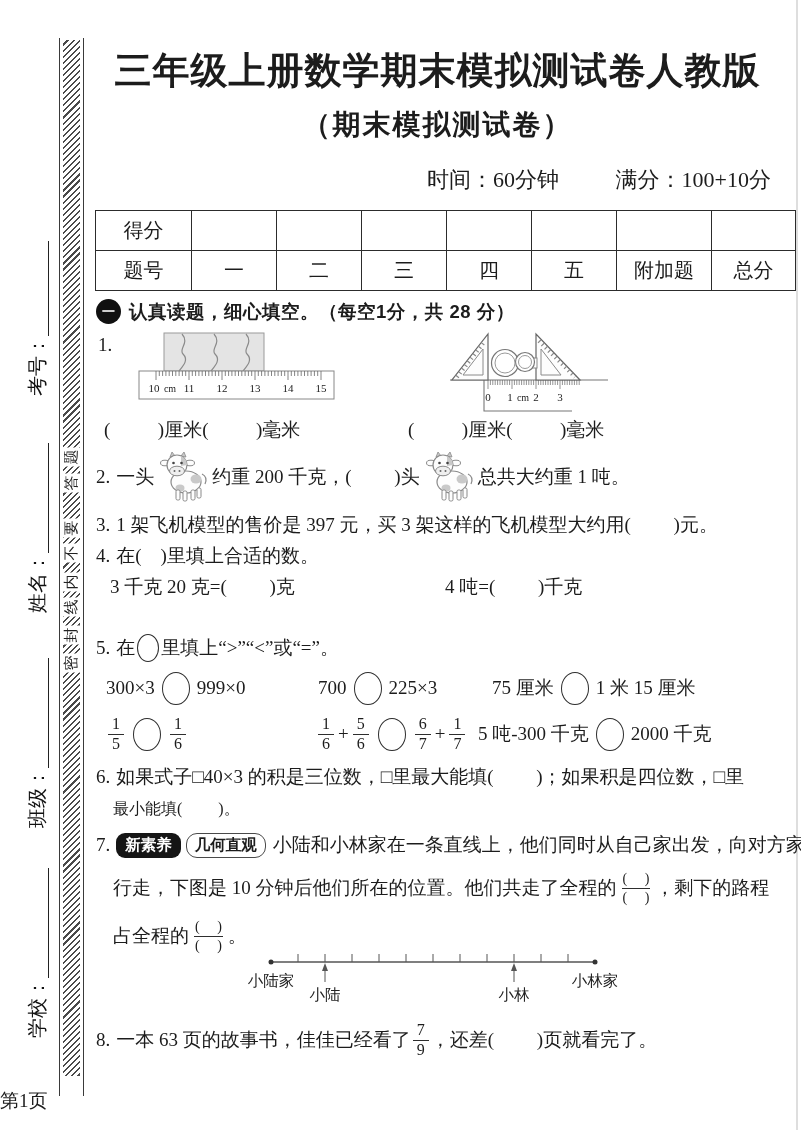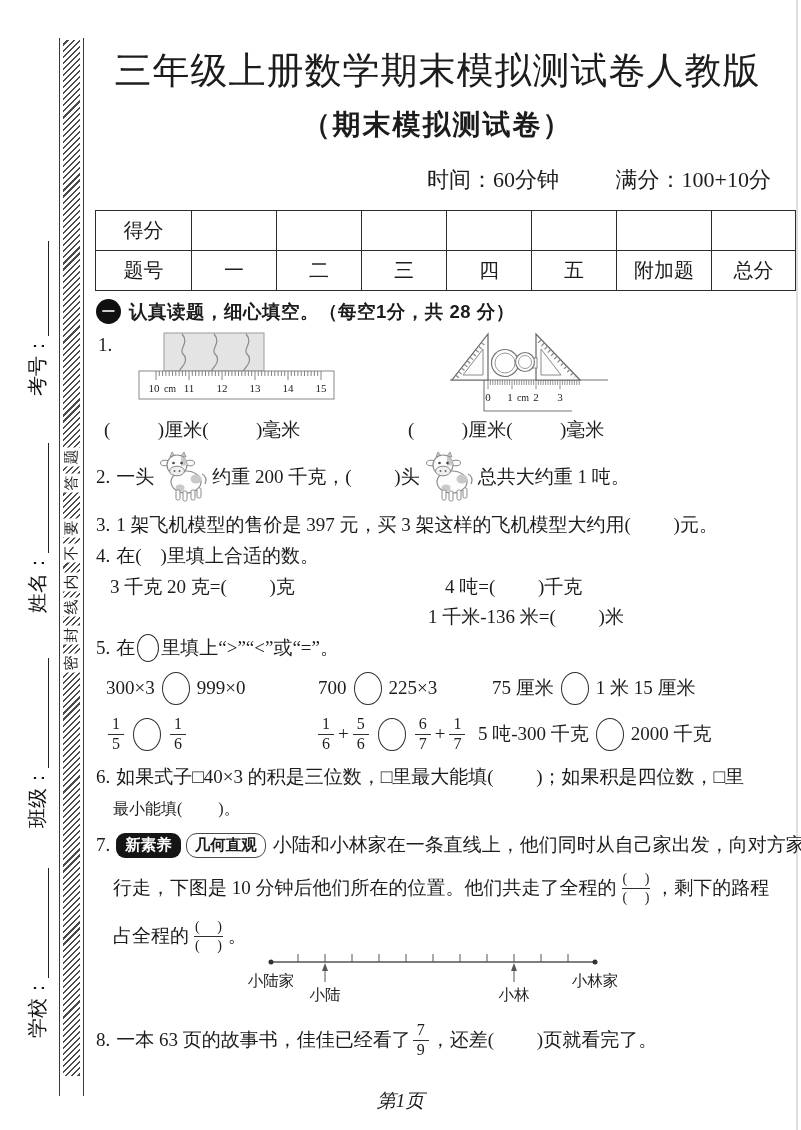--- a/index.html
+++ b/index.html
@@ -17,21 +17,21 @@
     background:repeating-linear-gradient(135deg,#fff 0 2.8px,#4a4a4a 2.8px 4.3px); }
   .seal-char { position:absolute; left:1px; width:19px; height:20px; background:#fff;
     font-size:15px; line-height:20px; text-align:center; transform:rotate(-90deg); color:#222; }
   .vfield { position:absolute; display:flex; align-items:flex-end; transform:rotate(-90deg);
     font-size:20px; color:#111; height:26px; }
   .vfield .lbl { line-height:24px; }
   .vline { display:inline-block; border-bottom:1.5px solid #222; height:20px; }
 
   
   .title { position:absolute; left:80px; top:46px; width:715px; text-align:center;
-    font-size:37px; font-weight:normal; letter-spacing:1px; }
+    font-size:37px; font-weight:bold; letter-spacing:1px; }
   .subtitle { position:absolute; left:80px; top:106px; width:715px; text-align:center;
     font-size:28px; font-weight:bold; letter-spacing:2px; }
   .info { position:absolute; left:95px; top:165px; width:676px; text-align:right; font-size:22px; }
   .info .gap { margin-left:51px; }
 
   
   .score-table { position:absolute; left:95px; top:210px; width:700px;
     border-collapse:collapse; table-layout:fixed; }
   .score-table td { border:1.6px solid #2c2c2c; height:39px; text-align:center;
     font-size:20px; padding:0; }
@@ -65,21 +65,21 @@
   .bfrac .fn { padding:0 1px; }
   .bfrac .fd { padding:0 1px; border-top:1.3px solid #2e2e2e; }
 
   .badge-dark { background:#151515; color:#fff; border-radius:9px; padding:2px 9px;
     font-size:15.5px; font-weight:bold; flex:none;
     font-family:"Liberation Sans","DejaVu Sans",sans-serif; margin-right:5px; }
   .badge-light { border:1.6px solid #4a4a4a; border-radius:11px; padding:1px 8px;
     font-size:15.5px; font-weight:bold; flex:none; color:#1c1c1c;
     font-family:"Liberation Sans","DejaVu Sans",sans-serif; margin-right:7px; }
 
-  .footer { position:absolute; left:0; top:1088px; width:801px; text-align:center; font-size:19px;font-style:italic; }
+  .footer { position:absolute; left:0; top:1088px; width:801px; text-align:left; font-size:19px; }
   .scan-edge { position:absolute; right:3px; top:0; width:1.6px; height:100%; background:#dedede; }
 
   svg text { font-family:"Liberation Serif","DejaVu Serif",serif; fill:#222; }
   .cow { margin:0 3px; flex:none; }
 </style>
 </head>
 <body>
 
 <div class="page">
 
@@ -257,21 +257,20 @@
     <span class="qn t">3.</span>
     <span class="t">1 架飞机模型的售价是 397 元，买 3 架这样的飞机模型大约用(         )元。</span>
   </div>
 
   <div class="line" style="left:96px;top:543px">
     <span class="qn t">4.</span>
     <span class="t">在(    )里填上合适的数。</span>
   </div>
   <span class="abs t" style="left:110px;top:574px;font-size:19px">3 千克 20 克=(         )克</span>
   <span class="abs t" style="left:445px;top:574px;font-size:19px">4 吨=(         )千克</span>
-  <span class="abs t" style="left:428px;top:604px;font-size:19px">1 千米-136 米=(         )米</span>
 
   <div class="line" style="left:96px;top:634px">
     <span class="qn t">5.</span>
     <span class="t">在</span>
     <span class="cmpc-sm"></span>
     <span class="t">里填上“&gt;”“&lt;”或“=”。</span>
   </div>
 
   <div class="row-c" style="left:106px;top:668px;height:40px">
     <span class="t">300×3</span>

